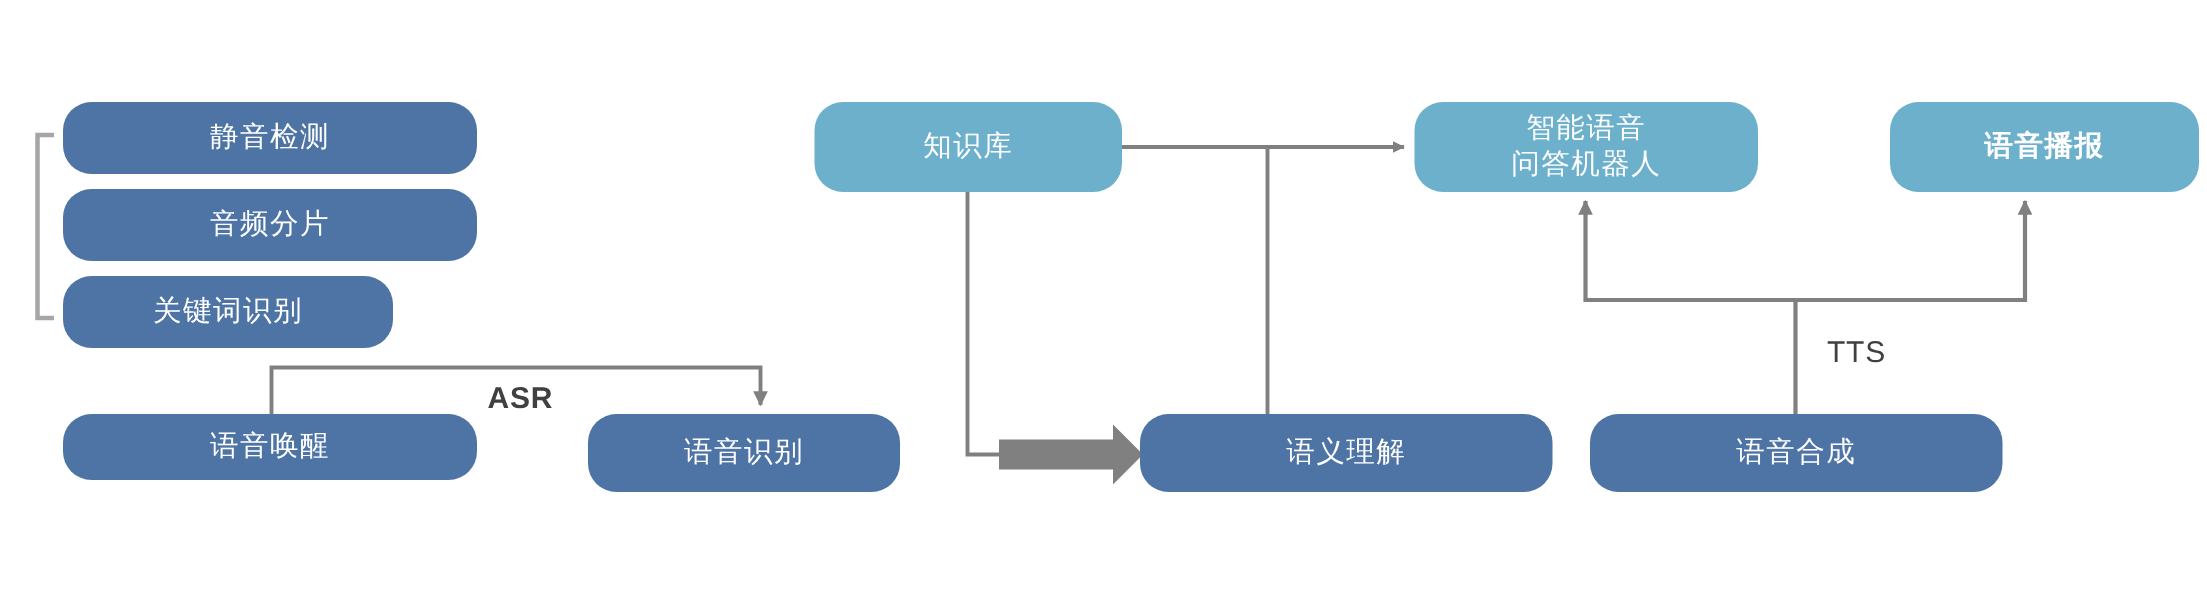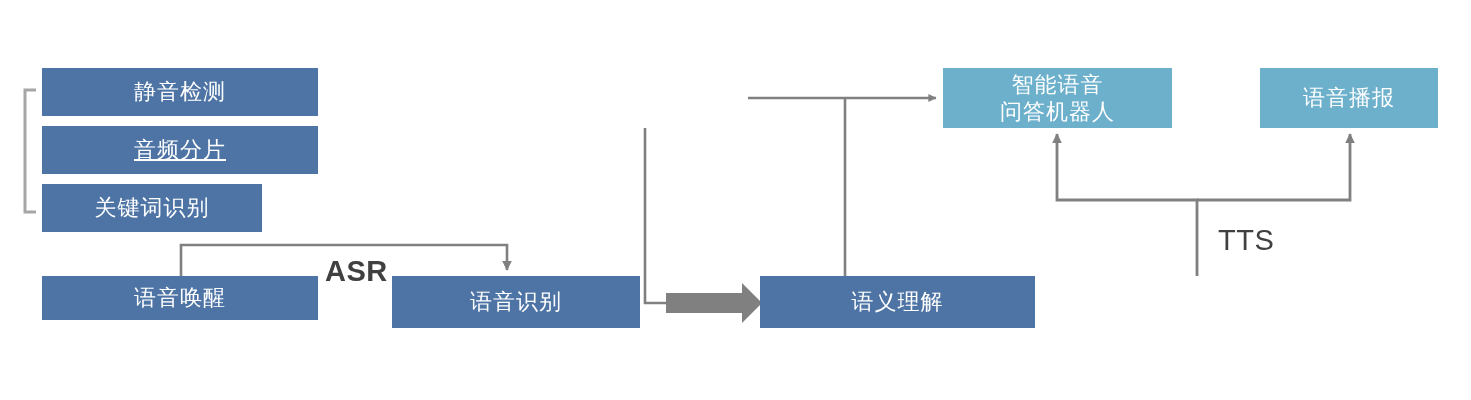--- a/index.html
+++ b/index.html
@@ -17,34 +17,35 @@
     background: #ffffff;
     overflow: hidden;
   }
   .node {
     position: absolute;
     display: flex;
     align-items: center;
     justify-content: center;
     text-align: center;
     color: #ffffff;
-    font-size: 22px;
+    font-size: 19px;
     line-height: 1.25;
     letter-spacing: 1px;
     box-sizing: border-box;
     padding: 18px 6px;
     white-space: pre-line;
+    border-radius: 19px;
   }
   .node.dark  { background: #4d74a4; }
   .node.light { background: #6cb0cc; }
 
   .edge-label {
     position: absolute;
     color: #404040;
-    font-size: 29px;
+    font-size: 20px;
     letter-spacing: 0.5px;
     white-space: nowrap;
   }
   svg.wires {
     position: absolute;
     left: 0;
     top: 0;
     width: 1471px;
     height: 400px;
     overflow: visible;
@@ -89,25 +90,27 @@
       <path d="M666,293 L742,293 L742,283 L762,303 L742,323 L742,313 L666,313 z" fill="#808080"></path>
     </g>
 
     <g>
       <path d="M1197,276 L1197,200 L1057,200 L1057,134" fill="none" stroke="#808080" stroke-width="2.8" marker-end="url(#arrowThinUp)"></path>
       <path d="M1197,200 L1350,200 L1350,134" fill="none" stroke="#808080" stroke-width="2.8" marker-end="url(#arrowThinUp)"></path>
     </g>
   </svg>
 
   <div class="node dark" style="left:42px;  top:68px;  width:276px; height:48px;">静音检测</div>
-  <div class="node dark" style="left:42px;  top:126px; width:276px; height:48px;text-decoration:underline;">音频分片</div>
+  <div class="node dark" style="left:42px;  top:126px; width:276px; height:48px;">音频分片</div>
   <div class="node dark" style="left:42px;  top:184px; width:220px; height:48px;">关键词识别</div>
   <div class="node dark" style="left:42px;  top:276px; width:276px; height:44px;">语音唤醒</div>
-  <div class="node dark" style="left:392px; top:276px; width:248px; height:52px;">语音识别</div>
+  <div class="node dark" style="left:392px; top:276px; width:208px; height:52px;">语音识别</div>
+  <div class="node light" style="left:543px; top:68px;  width:205px; height:60px;">知识库</div>
   <div class="node light" style="left:943px; top:68px;  width:229px; height:60px;">智能语音
 问答机器人</div>
   <div class="node dark" style="left:760px; top:276px; width:275px; height:52px;">语义理解</div>
-  <div class="node light" style="left:1260px;top:68px;  width:178px; height:60px;">语音播报</div>
+  <div class="node dark" style="left:1060px;top:276px; width:275px; height:52px;">语音合成</div>
+  <div class="node light" style="left:1260px;top:68px;  width:206px; height:60px;font-weight:bold;">语音播报</div>
 
   <div class="edge-label" style="left:325px; top:255px;font-weight:bold;">ASR</div>
   <div class="edge-label" style="left:1218px; top:224px;">TTS</div>
 
 </div>
 
 </body></html>

